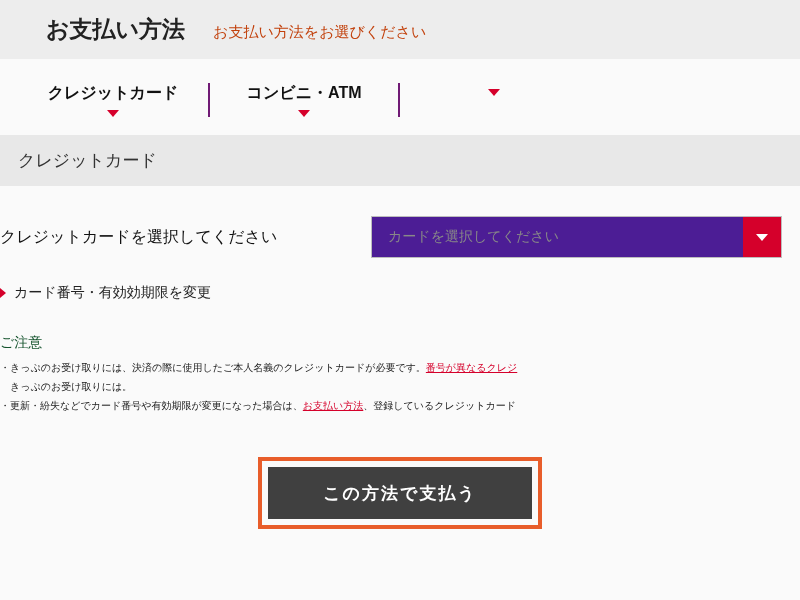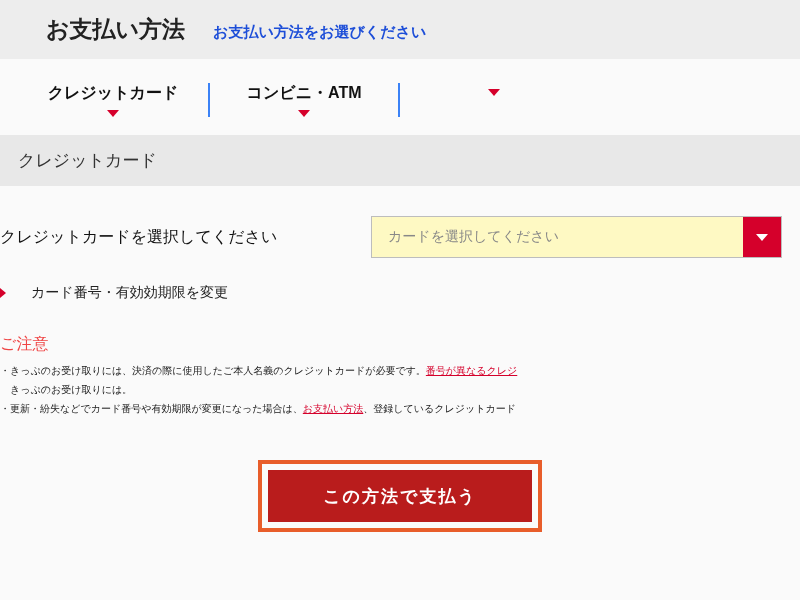--- a/index.html
+++ b/index.html
@@ -4,33 +4,33 @@
 <style>
   * { box-sizing: border-box; margin: 0; padding: 0; }
   html, body { width: 800px; height: 600px; font-family: "Hiragino Kaku Gothic ProN","Hiragino Sans",Meiryo,sans-serif; background:#fafafa; color:#222; }
   .header {
     background:#ededed;
     padding:14px 18px 14px 18px;
     display:flex;
     align-items:baseline;
   }
   .header h1 { font-size:23px; font-weight:700;margin-left:28px; }
-  .header .sub { font-size:15px; margin-left:28px; color:#1d4ed8;font-weight:bold; }
+  .header .sub { font-size:15px; margin-left:28px; color:#c2410c; }
   .tabs {
     background:#fafafa;
     padding:24px 18px 18px 18px;
     display:flex;
   }
   .tab {
     width:190px;
     position:relative;
     text-align:center;
     cursor:pointer;
   }
-  .tab + .tab { border-left:2px solid #3b82f6; }
+  .tab + .tab { border-left:2px solid #701a75; }
   .tab-label { font-size:16px; font-weight:600; color:#111; }
   .tab-chevron {
     display:block;
     margin:6px auto 0;
     width:0;height:0;
     border-left:6px solid transparent;
     border-right:6px solid transparent;
     border-top:7px solid #d5002b;
   }
   .section-title {
@@ -49,21 +49,21 @@
   .form-label {
     font-size:16px;
     color:#111;
     width:345px;
   }
   .select-wrap {
     flex:1;
     display:flex;
     border:1px solid #bdbdbd;
     height:42px;
-    background:#fef9c3;
+    background:#4c1d95;
   }
   .select-text {
     flex:1;
     display:flex;
     align-items:center;
     padding:0 16px;
     font-size:14px;
     color:#888;
   }
   .select-btn {
@@ -79,53 +79,52 @@
     border-right:6px solid transparent;
     border-top:7px solid #fff;
   }
   .change-link {
     display:flex;
     align-items:center;
     padding:0 16px 24px 0;
     font-size:14px;
     color:#222;
     cursor:pointer;
-    gap:17px;
   }
   .change-caret {
     width:0;height:0;
     border-top:5px solid transparent;
     border-bottom:5px solid transparent;
     border-left:6px solid #d5002b;
     margin-right:8px;
   }
   .notice-head {
-    font-size:16px;
-    color:#ef4444;
+    font-size:14px;
+    color:#14532d;
     margin:8px 0 6px 0;
   }
   .notice-line {
     font-size:10px;
     color:#222;
     line-height:1.9;
     white-space:nowrap;
   }
   .notice-link {
     color:#d5002b;
     text-decoration:underline;
     cursor:pointer;
   }
   .pay-wrap {
     margin:42px auto 0;
     width:284px;
     border:4px solid #e85d2a;
     padding:6px;
   }
   .pay-btn {
-    background:#b91c1c;
+    background:#404040;
     color:#fff;
     height:52px;
     display:flex;
     align-items:center;
     justify-content:center;
     font-size:17px;
     font-weight:600;
     letter-spacing:2px;
     cursor:pointer;
   }

